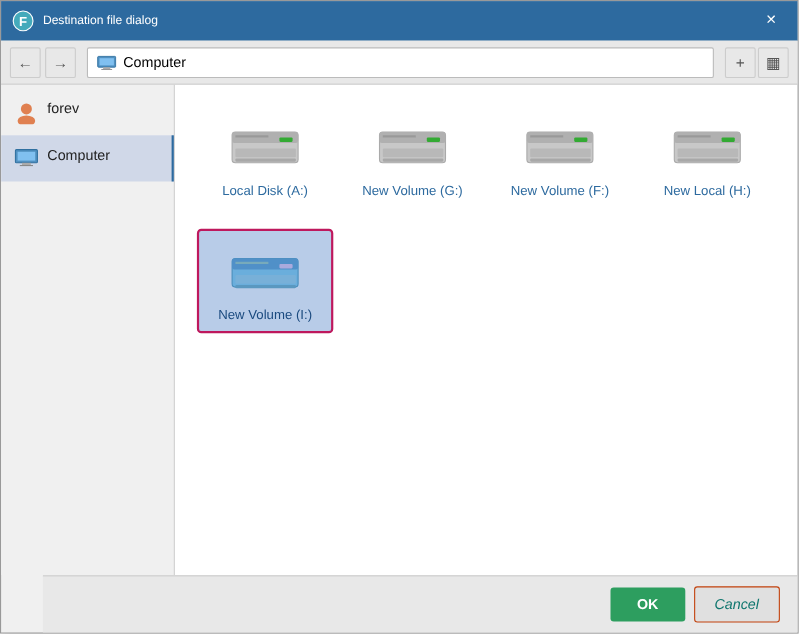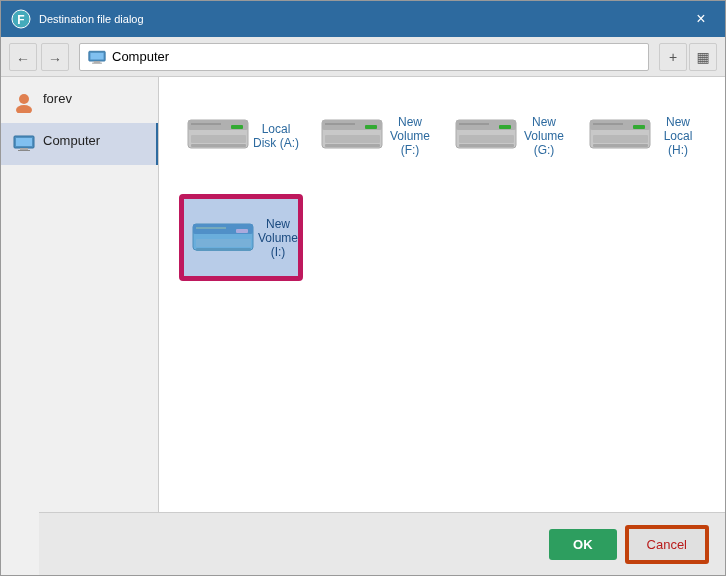--- a/index.html
+++ b/index.html
@@ -158,50 +158,50 @@
       padding: 20px;
     }
     .items-grid {
       display: grid;
       grid-template-columns: repeat(4, 1fr);
       gap: 10px;
       row-gap: 20px;
     }
     .drive-item {
       display: flex;
-      flex-direction: row;
+      flex-direction: column;
       align-items: center;
       cursor: pointer;
       padding: 8px 4px;
       border-radius: 4px;
       min-width: 100px;
     }
     .drive-item.selected {
       background: #b8cce8;
-      border: 5px solid #be185d;
+      border: 2px solid #be185d;
     }
     .drive-icon {
       width: 70px;
       height: 55px;
       display: flex;
       align-items: center;
       justify-content: center;
       margin-bottom: 6px;
     }
     .drive-label {
       font-size: 12px;
       color: #2d6a9f;
       text-align: center;
     }
     .drive-item.selected .drive-label {
       color: #1a4a7f;
     }
     
     .footer {
-      height: 63px;
+      height: 52px;
       background: #e8e8e8;
       border-top: 1px solid #ccc;
       display: flex;
       align-items: center;
       justify-content: flex-end;
       padding: 0 16px;
       gap: 8px;
       flex-shrink: 0;
       margin-left: 38px;
     }
@@ -210,26 +210,27 @@
       color: white;
       border: none;
       padding: 8px 24px;
       border-radius: 3px;
       cursor: pointer;
       font-size: 13px;
       font-weight: bold;
     }
     .btn-cancel {
       background: #e0e0e0;
-      color: #b91c1c;
-      border: 4px solid #c2410c;
+      color: #0f766e;
+      border: 1px solid #c2410c;
       padding: 8px 18px;
       border-radius: 3px;
       cursor: pointer;
       font-size: 13px;
+      font-style: italic;
     }
   </style>
 </head>
 <body>
 
 <div class="dialog">
 
   <div class="titlebar">
     <div class="titlebar-icon">
       <svg viewBox="0 0 20 20" width="20" height="20">
@@ -312,35 +313,35 @@
           <div class="drive-icon">
             <svg viewBox="0 0 70 50" width="70" height="50">
               <rect x="5" y="12" width="60" height="28" rx="3" fill="#c8c8c8" stroke="#aaa" stroke-width="1"></rect>
               <rect x="5" y="12" width="60" height="10" rx="2" fill="#b0b0b0"></rect>
               <rect x="48" y="17" width="12" height="4" rx="1" fill="#3a3"></rect>
               <rect x="8" y="15" width="30" height="2" fill="#999"></rect>
               <rect x="8" y="27" width="55" height="8" rx="1" fill="#b8b8b8"></rect>
               <rect x="8" y="36" width="55" height="3" rx="1" fill="#a8a8a8"></rect>
             </svg>
           </div>
-          <span class="drive-label">New Volume (F:)</span>
+          <span class="drive-label">New Volume (G:)</span>
         </div>
 
         <div class="drive-item">
           <div class="drive-icon">
             <svg viewBox="0 0 70 50" width="70" height="50">
               <rect x="5" y="12" width="60" height="28" rx="3" fill="#c8c8c8" stroke="#aaa" stroke-width="1"></rect>
               <rect x="5" y="12" width="60" height="10" rx="2" fill="#b0b0b0"></rect>
               <rect x="48" y="17" width="12" height="4" rx="1" fill="#3a3"></rect>
               <rect x="8" y="15" width="30" height="2" fill="#999"></rect>
               <rect x="8" y="27" width="55" height="8" rx="1" fill="#b8b8b8"></rect>
               <rect x="8" y="36" width="55" height="3" rx="1" fill="#a8a8a8"></rect>
             </svg>
           </div>
-          <span class="drive-label">New Volume (G:)</span>
+          <span class="drive-label">New Volume (F:)</span>
         </div>
 
         <div class="drive-item">
           <div class="drive-icon">
             <svg viewBox="0 0 70 50" width="70" height="50">
               <rect x="5" y="12" width="60" height="28" rx="3" fill="#c8c8c8" stroke="#aaa" stroke-width="1"></rect>
               <rect x="5" y="12" width="60" height="10" rx="2" fill="#b0b0b0"></rect>
               <rect x="48" y="17" width="12" height="4" rx="1" fill="#3a3"></rect>
               <rect x="8" y="15" width="30" height="2" fill="#999"></rect>
               <rect x="8" y="27" width="55" height="8" rx="1" fill="#b8b8b8"></rect>

